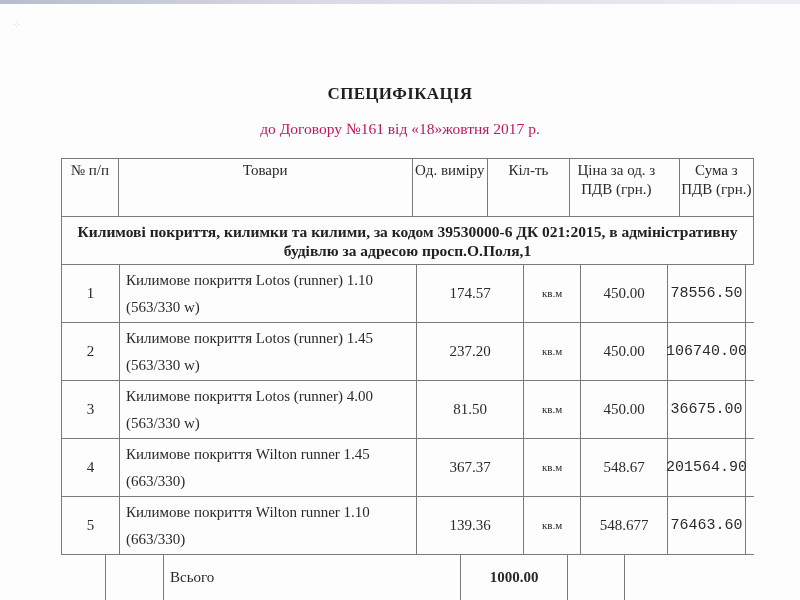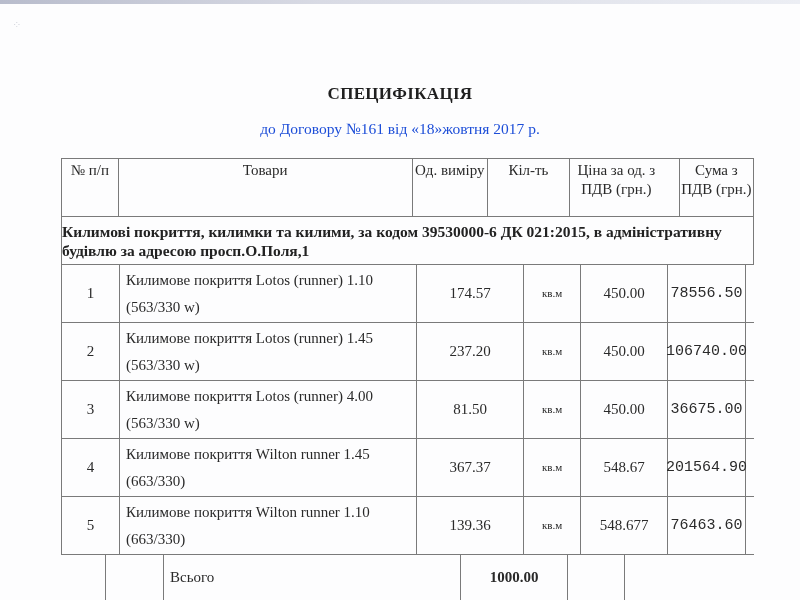--- a/index.html
+++ b/index.html
@@ -14,34 +14,34 @@
     position: absolute; left: 0; top: 0; width: 800px; height: 4px;
     background: linear-gradient(to right, #b8bccc, #d8dae4 40%, #eceef4);
   }
   .speck { position: absolute; left: 14px; top: 20px; font-size: 7px; color: #b0b4c0; }
   .title {
     position: absolute; left: 0; width: 800px; top: 84px; text-align: center;
     font-weight: bold; font-size: 17px; letter-spacing: 0.3px; color: #1f1f1f;
   }
   .subtitle {
     position: absolute; left: 0; width: 800px; top: 120px; text-align: center;
-    font-size: 15.5px; color: #1d4ed8;
+    font-size: 15.5px; color: #be185d;
   }
   .grid { position: absolute; left: 61px; top: 158px; width: 693px; }
   .row { position: relative; display: flex; border-bottom: 1.5px solid #7a7a7a; }
   .hdr { height: 57px; border-top: 1.5px solid #7a7a7a; justify-content: flex-end; }
   .cell {
     border-left: 1.5px solid #7a7a7a; box-sizing: border-box;
     font-size: 15px; line-height: 19px;
   }
   .cell.last { border-right: 1.5px solid #7a7a7a; }
   .hdr .cell { text-align: center; padding-top: 2px; }
   .section {
     height: 47px; border-left: 1.5px solid #7a7a7a; border-right: 1.5px solid #7a7a7a;
-    font-weight: bold; font-size: 15.5px; line-height: 19px;
+    text-align: center; font-weight: bold; font-size: 15.5px; line-height: 19px;
     padding-top: 5px; box-sizing: border-box; color: #222;
   }
   .item { height: 57px; }
   .item .cell { display: flex; align-items: center; justify-content: center; }
   .item .cell.name { display: block; justify-content: flex-start; padding: 2px 0 0 6px; line-height: 27px; }
   .item .cell.unit { font-size: 11px; }
   .total { height: 45px; margin-left: 44px; }
   .total .cell { display: flex; align-items: center; justify-content: center; }
   .total .cell.name { justify-content: flex-start; padding-left: 6px; }
   .bold { font-weight: bold; }

